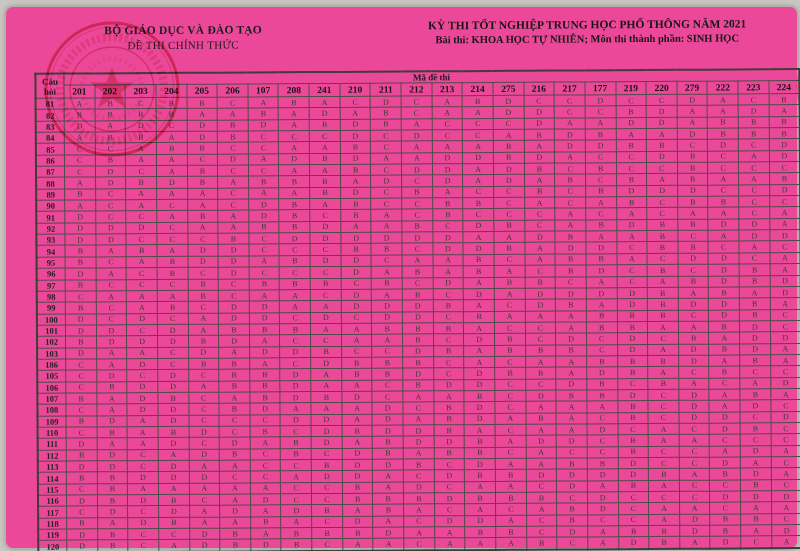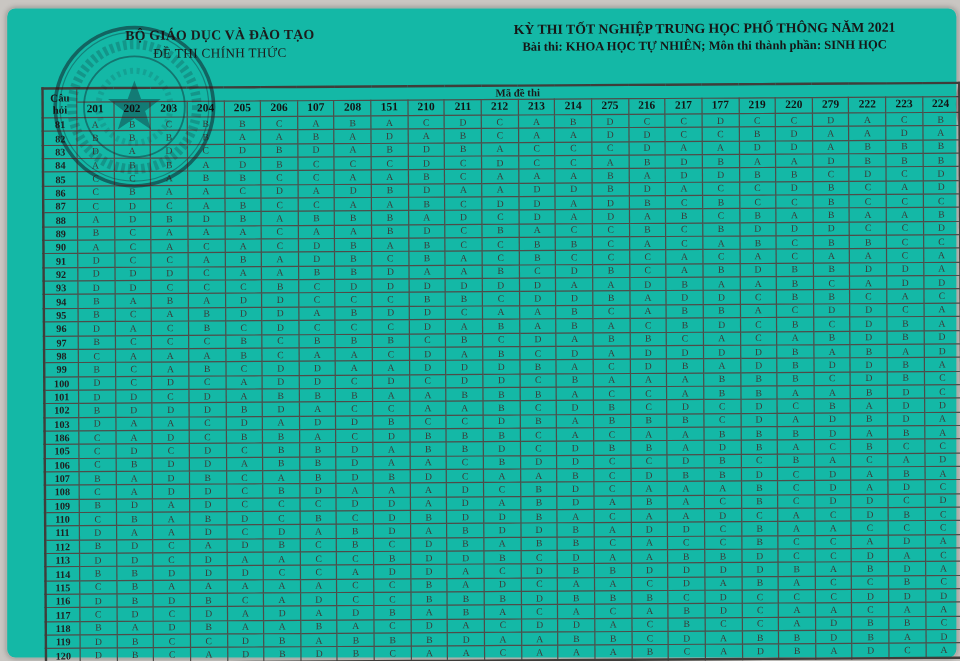--- a/index.html
+++ b/index.html
@@ -3,21 +3,21 @@
 <meta charset="utf-8">
 <style>
   html,body{margin:0;padding:0;}
   body{
     width:800px;height:551px;position:relative;overflow:hidden;
     background:#c9c6c2;
     font-family:"Liberation Serif","DejaVu Serif",serif;
   }
   .paper{
     position:absolute;left:5px;top:6px;right:2px;bottom:2px;
-    background:#14b8a6;border:1px solid #b3b0ac;border-radius:8px;
+    background:#ec4899;border:1px solid #b3b0ac;border-radius:8px;
     box-shadow:0 0 4px rgba(0,0,0,.25);
   }
   .sheet{position:absolute;inset:0;transform:rotate(-0.35deg);transform-origin:40% 60%;}
   .hdr-left{position:absolute;left:40px;top:16px;width:278px;text-align:center;color:#1c1c1c;}
   .hdr-left .l1{font-weight:bold;font-size:11.5px;letter-spacing:.2px;}
   .hdr-left .l2{font-size:11px;margin-top:3px;letter-spacing:.3px;}
   .hdr-right{position:absolute;left:378px;top:13px;width:410px;text-align:center;color:#161616;}
   .hdr-right .l1{font-weight:bold;font-size:11.5px;}
   .hdr-right .l2{font-weight:bold;font-size:10.5px;margin-top:3px;}
   .tbl-wrap{position:absolute;left:30px;top:64px;width:766px;height:481px;}
@@ -57,21 +57,21 @@
             </tr>
             <tr class="code-row">
               <th>201</th>
               <th>202</th>
               <th>203</th>
               <th>204</th>
               <th>205</th>
               <th>206</th>
               <th>107</th>
               <th>208</th>
-              <th>151</th>
+              <th>241</th>
               <th>210</th>
               <th>211</th>
               <th>212</th>
               <th>213</th>
               <th>214</th>
               <th>275</th>
               <th>216</th>
               <th>217</th>
               <th>177</th>
               <th>219</th>

